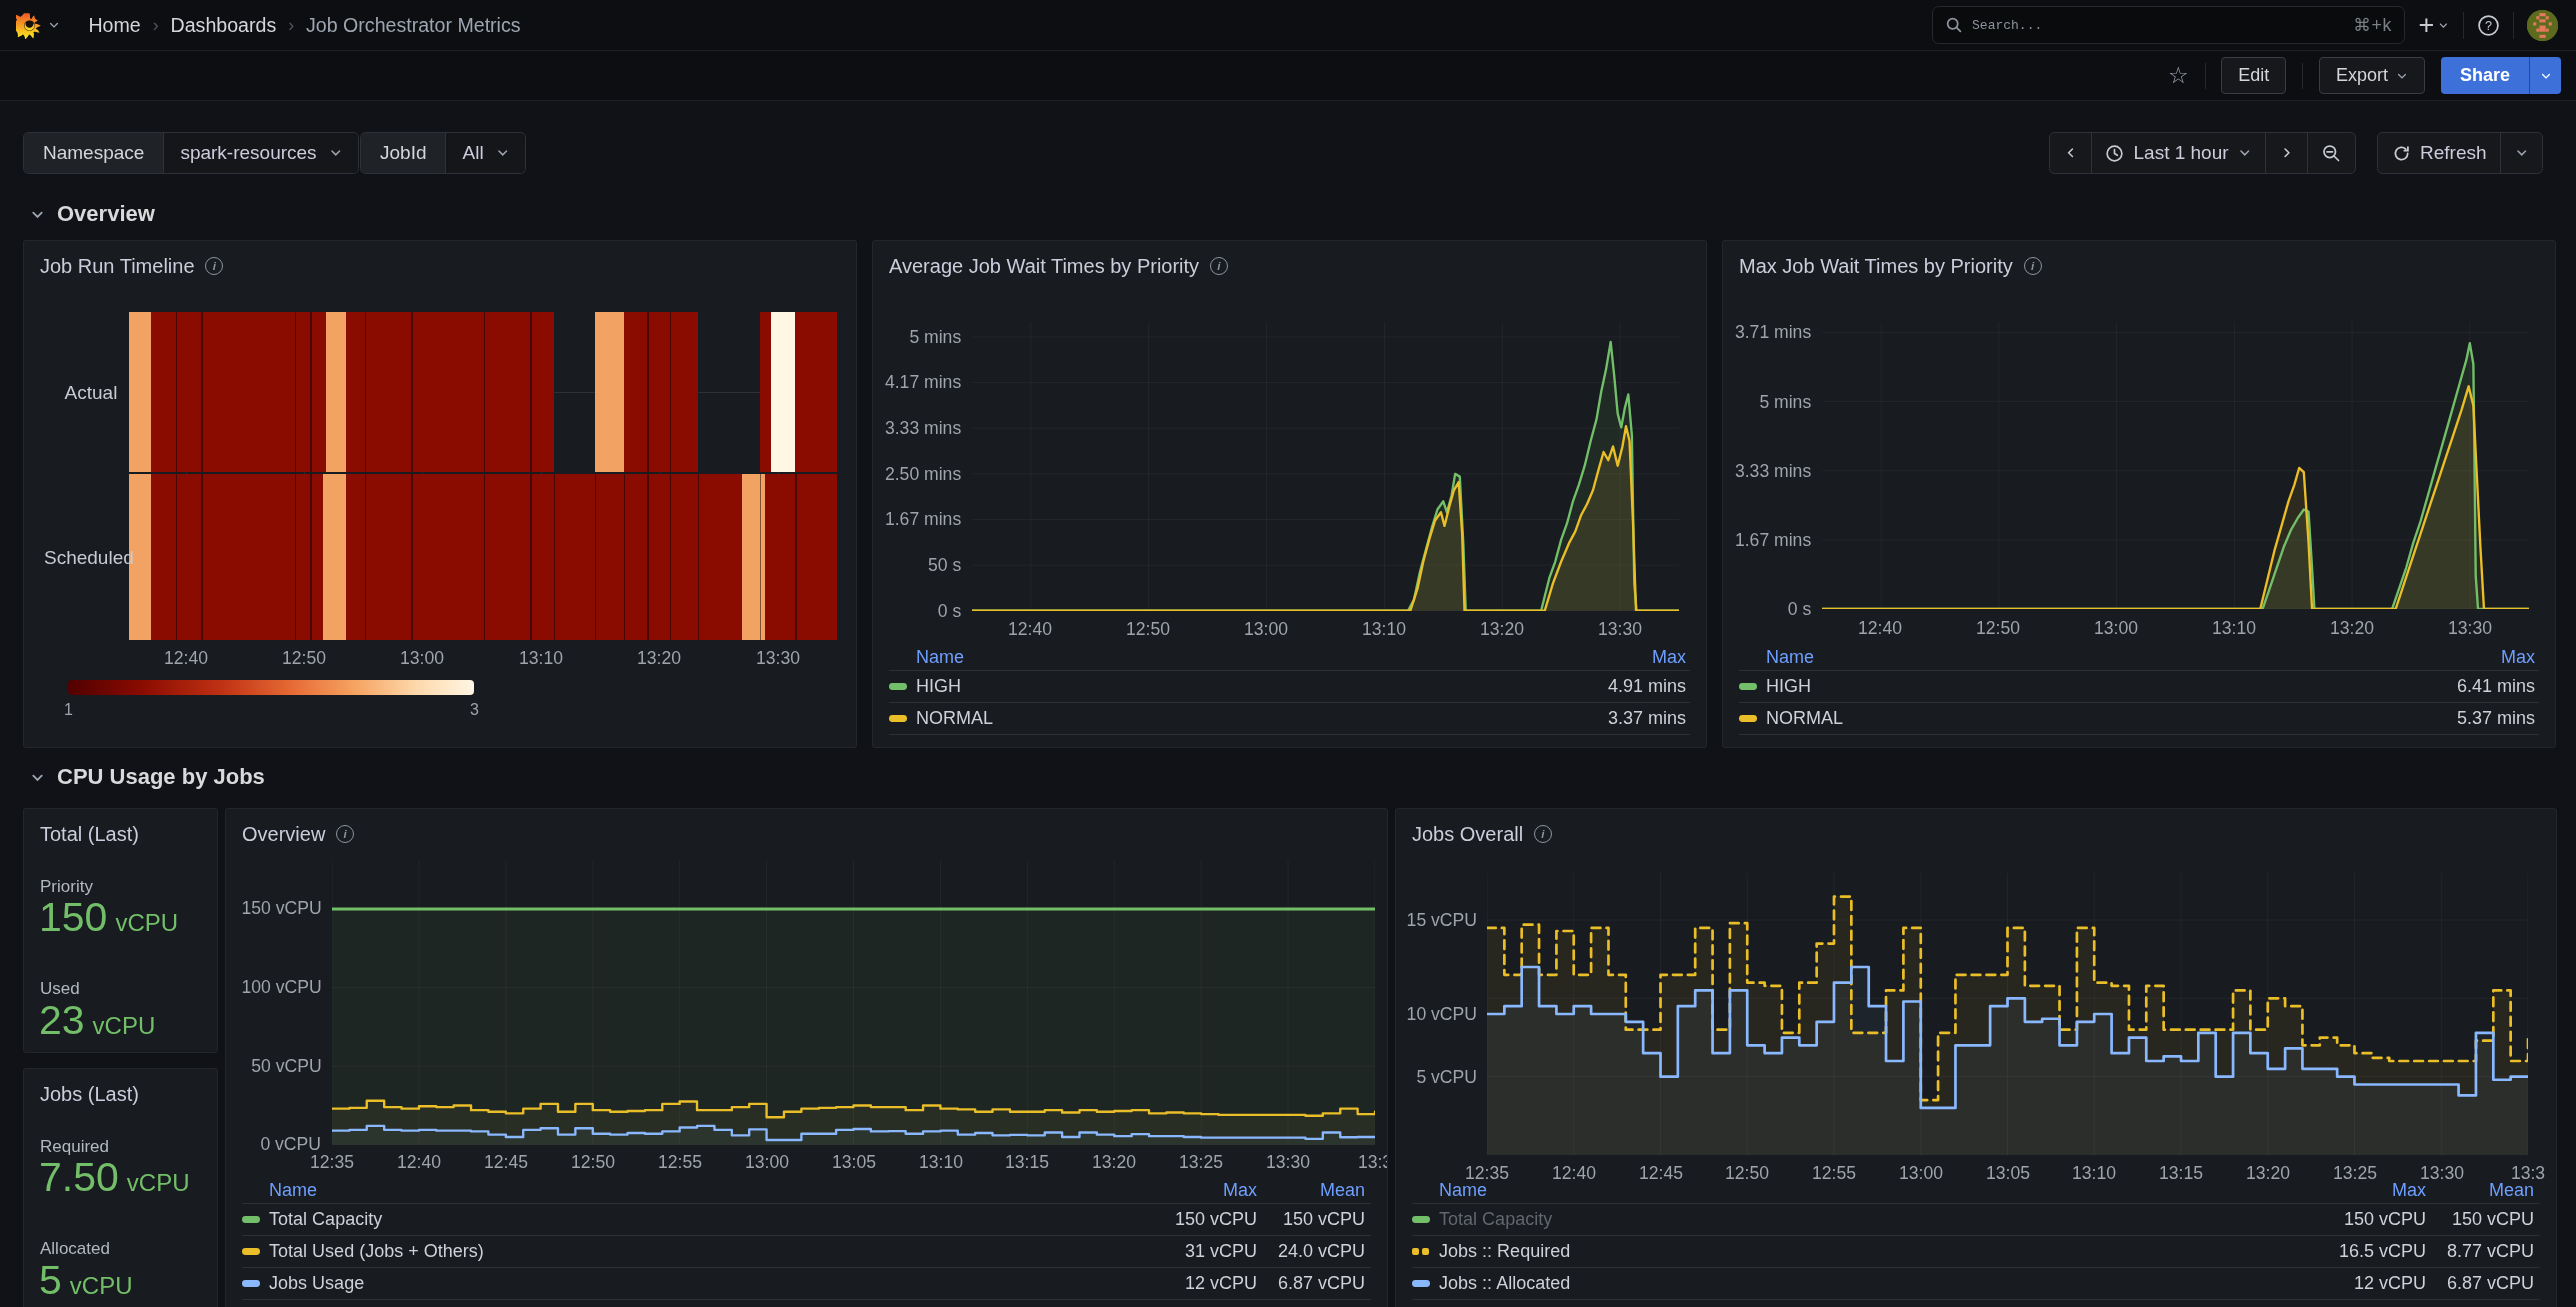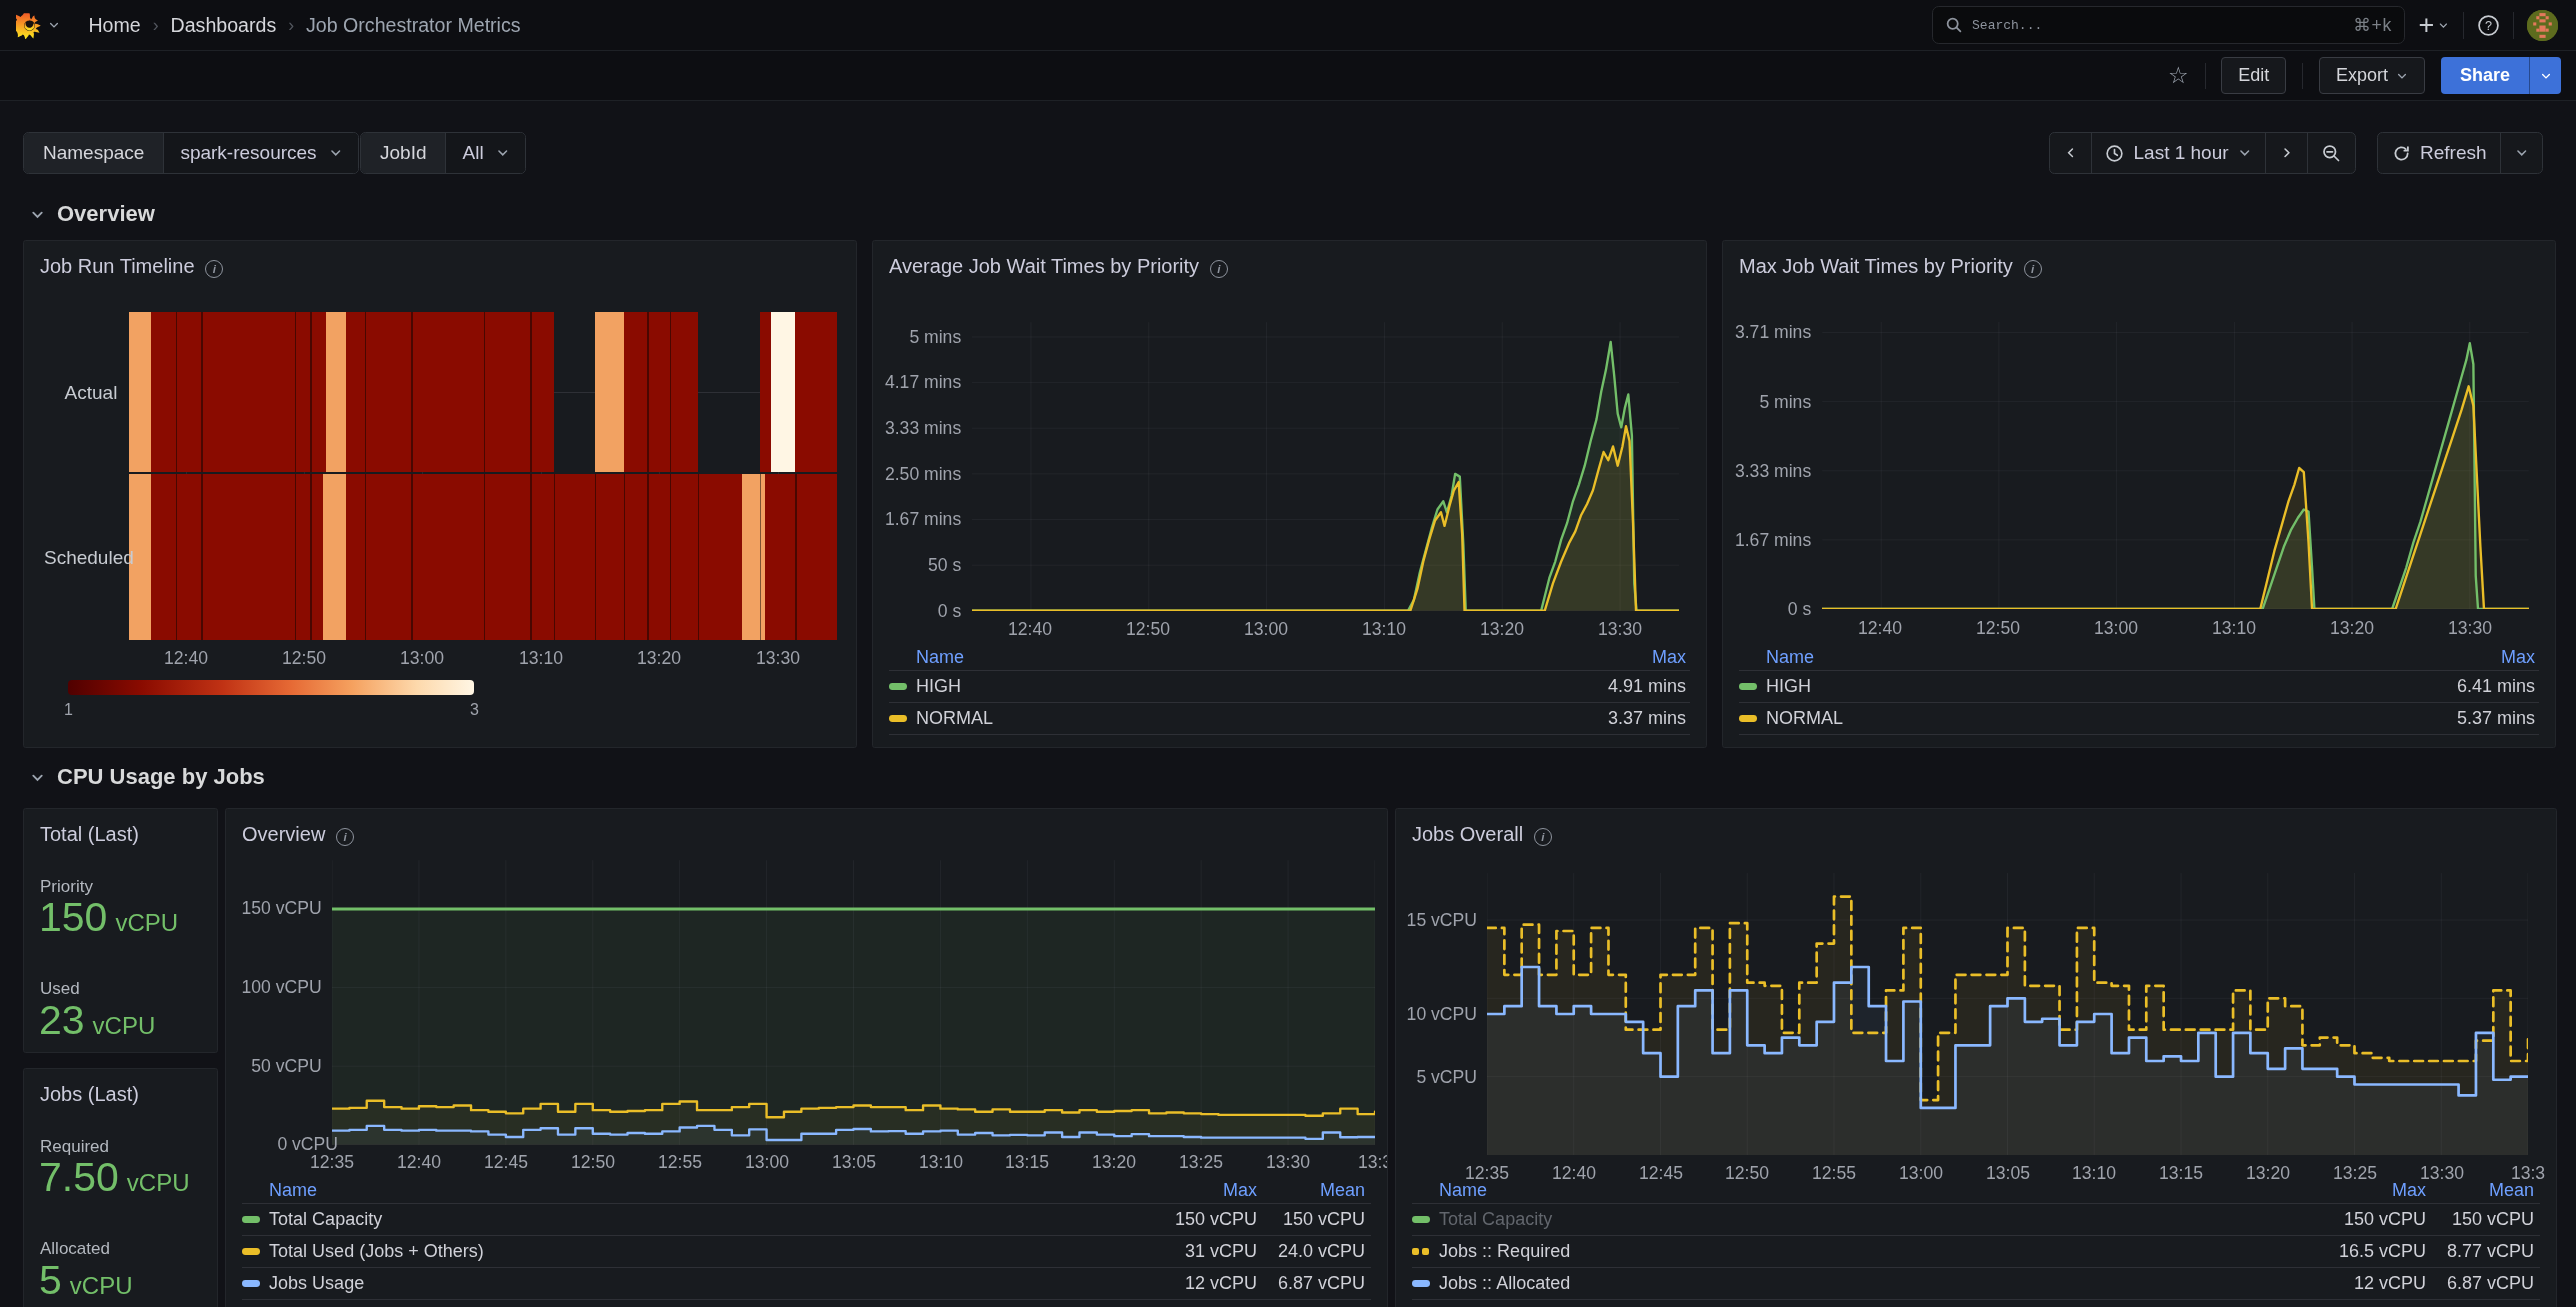--- a/index.html
+++ b/index.html
@@ -42,21 +42,21 @@
   .tc-seg{display:flex;align-items:center;gap:9.5px;padding:0 13.5px;color:#CCCCDC;font-size:19px;border-right:0.7px solid #2e3238;cursor:pointer}
   .tc-seg:last-child{border-right:none}
   .tc-icon{color:#C7CBD1;display:flex;align-items:center}
 
   
   .section-head{position:absolute;display:flex;align-items:center;gap:12px;color:#D8D9DA;font-size:22px;font-weight:600;cursor:pointer}
   .section-head .chev{color:#9DA5B0}
 
   
   .panel{position:absolute;background:#181B1F;border:0.7px solid #23262B;border-radius:2.7px;overflow:hidden}
-  .ptitle-row{position:absolute;top:13.5px;left:16px;display:flex;align-items:flex-end;gap:10.8px;z-index:5}
+  .ptitle-row{position:absolute;top:13.5px;left:16px;display:flex;align-items:center;gap:10.8px;z-index:5}
   .ptitle{font-size:20px;font-weight:500;color:#CCCCDC;cursor:pointer}
   .info-icon{width:18px;height:18px;border:1.4px solid #8E949E;border-radius:50%;color:#8E949E;font-size:11.5px;font-weight:700;display:flex;align-items:center;justify-content:center;cursor:pointer;font-style:italic}
   .plot-layer{position:absolute;inset:0}
   .grid{stroke:rgba(204,204,220,0.09);stroke-width:1}
   .ytick{position:absolute;width:95px;text-align:right;font-size:17.6px;color:#9FA3AC;white-space:nowrap}
   .xtick{position:absolute;width:74px;text-align:center;font-size:17.6px;color:#9FA3AC;white-space:nowrap}
 
   
   #timeline-lanes{position:absolute;left:105px;top:71px;width:708px;height:328px}
   .tl-grid{position:absolute;top:0;bottom:0;width:0.7px;background:rgba(204,204,220,0.09)}
@@ -504,21 +504,21 @@
           <line class="grid" y1="0" y2="421" x1="1285.8" x2="1285.8"></line>
           <line class="grid" y1="0" y2="421" x1="1414.4" x2="1414.4"></line>
           <line class="grid" y1="0" y2="421" x1="1543.0" x2="1543.0"></line>
           <path d="M0.0 72.1L1543.0 72.1V421.0H0.0Z" fill="#73BF69" opacity="0.07"></path>
           <path d="M0.0 367.5H25.7V366.3H51.4V355.9H77.2V365.2H102.9V367.5H128.6V364.0H154.3V365.2H180.0V362.9H205.7V369.8H231.4V372.2H257.2V374.5H282.9V367.5H308.6V360.5H334.3V372.2H360.0V360.5H385.8V369.8H411.5V372.2H437.2V371.0H462.9V369.8H488.6V360.5H514.3V357.0H540.0V369.8H565.8V369.8H591.5V365.2H617.2V360.5H642.9V380.3H668.6V372.2H694.4V367.5H720.1V366.3H745.8V365.2H771.5V362.9H797.2V365.2H822.9V365.2H848.7V369.8H874.4V362.9H900.1V367.5H925.8V368.7H951.5V372.2H977.2V368.7H1003.0V372.2H1028.7V372.2H1054.4V369.8H1080.1V373.3H1105.8V369.8H1131.5V372.2H1157.3V371.0H1183.0V369.8H1208.7V374.5H1234.4V373.3H1260.1V374.5H1285.8V375.6H1311.5V376.8H1337.3V376.8H1363.0V376.8H1388.7V376.8H1414.4V376.8H1440.1V378.0H1465.8V374.5H1491.6V367.5H1517.3V375.6H1543.0V372.2V421.0H0.0Z" fill="#EABE28" opacity="0.05"></path>
           <path d="M0.0 400.1H25.7V398.9H51.4V393.1H77.2V398.9H102.9V400.1H128.6V398.9H154.3V400.1H180.0V400.1H205.7V401.2H231.4V405.9H257.2V409.4H282.9V398.9H308.6V396.6H334.3V405.9H360.0V396.6H385.8V404.7H411.5V405.9H437.2V403.6H462.9V404.7H488.6V401.2H514.3V395.4H540.0V393.1H565.8V398.9H591.5V407.0H617.2V398.2H642.9V414.0H668.6V414.0H694.4V404.7H720.1V404.7H745.8V398.9H771.5V397.7H797.2V401.2H822.9V400.8H848.7V404.7H874.4V401.2H900.1V400.1H925.8V405.9H951.5V403.6H977.2V407.0H1003.0V406.3H1028.7V407.0H1054.4V402.9H1080.1V409.4H1105.8V402.9H1131.5V405.9H1157.3V408.2H1183.0V405.2H1208.7V408.2H1234.4V408.2H1260.1V409.4H1285.8V410.5H1311.5V410.5H1337.3V410.5H1363.0V410.5H1388.7V410.5H1414.4V410.5H1440.1V412.2H1465.8V402.9H1491.6V409.8H1517.3V409.4H1543.0V409.4V421.0H0.0Z" fill="#8AB8FF" opacity="0.05"></path>
           <path d="M0.0 72.1L1543.0 72.1" fill="none" stroke="#73BF69" stroke-width="4.5" stroke-linejoin="round" stroke-linecap="round"></path>
           <path d="M0.0 367.5H25.7V366.3H51.4V355.9H77.2V365.2H102.9V367.5H128.6V364.0H154.3V365.2H180.0V362.9H205.7V369.8H231.4V372.2H257.2V374.5H282.9V367.5H308.6V360.5H334.3V372.2H360.0V360.5H385.8V369.8H411.5V372.2H437.2V371.0H462.9V369.8H488.6V360.5H514.3V357.0H540.0V369.8H565.8V369.8H591.5V365.2H617.2V360.5H642.9V380.3H668.6V372.2H694.4V367.5H720.1V366.3H745.8V365.2H771.5V362.9H797.2V365.2H822.9V365.2H848.7V369.8H874.4V362.9H900.1V367.5H925.8V368.7H951.5V372.2H977.2V368.7H1003.0V372.2H1028.7V372.2H1054.4V369.8H1080.1V373.3H1105.8V369.8H1131.5V372.2H1157.3V371.0H1183.0V369.8H1208.7V374.5H1234.4V373.3H1260.1V374.5H1285.8V375.6H1311.5V376.8H1337.3V376.8H1363.0V376.8H1388.7V376.8H1414.4V376.8H1440.1V378.0H1465.8V374.5H1491.6V367.5H1517.3V375.6H1543.0V372.2" fill="none" stroke="#EABE28" stroke-width="3.5" stroke-linejoin="round" stroke-linecap="round"></path>
           <path d="M0.0 400.1H25.7V398.9H51.4V393.1H77.2V398.9H102.9V400.1H128.6V398.9H154.3V400.1H180.0V400.1H205.7V401.2H231.4V405.9H257.2V409.4H282.9V398.9H308.6V396.6H334.3V405.9H360.0V396.6H385.8V404.7H411.5V405.9H437.2V403.6H462.9V404.7H488.6V401.2H514.3V395.4H540.0V393.1H565.8V398.9H591.5V407.0H617.2V398.2H642.9V414.0H668.6V414.0H694.4V404.7H720.1V404.7H745.8V398.9H771.5V397.7H797.2V401.2H822.9V400.8H848.7V404.7H874.4V401.2H900.1V400.1H925.8V405.9H951.5V403.6H977.2V407.0H1003.0V406.3H1028.7V407.0H1054.4V402.9H1080.1V409.4H1105.8V402.9H1131.5V405.9H1157.3V408.2H1183.0V405.2H1208.7V408.2H1234.4V408.2H1260.1V409.4H1285.8V410.5H1311.5V410.5H1337.3V410.5H1363.0V410.5H1388.7V410.5H1414.4V410.5H1440.1V412.2H1465.8V402.9H1491.6V409.8H1517.3V409.4H1543.0V409.4" fill="none" stroke="#8AB8FF" stroke-width="3.5" stroke-linejoin="round" stroke-linecap="round"></path>
         </svg>
-        <div class="ytick" style="left:17px;top:325px">0 vCPU</div>
+        <div class="ytick" style="left:0;top:325px">0 vCPU</div>
         <div class="ytick" style="left:0.7px;top:247px">50 vCPU</div>
         <div class="ytick" style="left:0.7px;top:168px">100 vCPU</div>
         <div class="ytick" style="left:0.7px;top:89px">150 vCPU</div>
         <div class="xtick" style="left:69px;top:343px">12:35</div>
         <div class="xtick" style="left:156px;top:343px">12:40</div>
         <div class="xtick" style="left:243px;top:343px">12:45</div>
         <div class="xtick" style="left:330px;top:343px">12:50</div>
         <div class="xtick" style="left:417px;top:343px">12:55</div>
         <div class="xtick" style="left:504px;top:343px">13:00</div>
         <div class="xtick" style="left:591px;top:343px">13:05</div>

